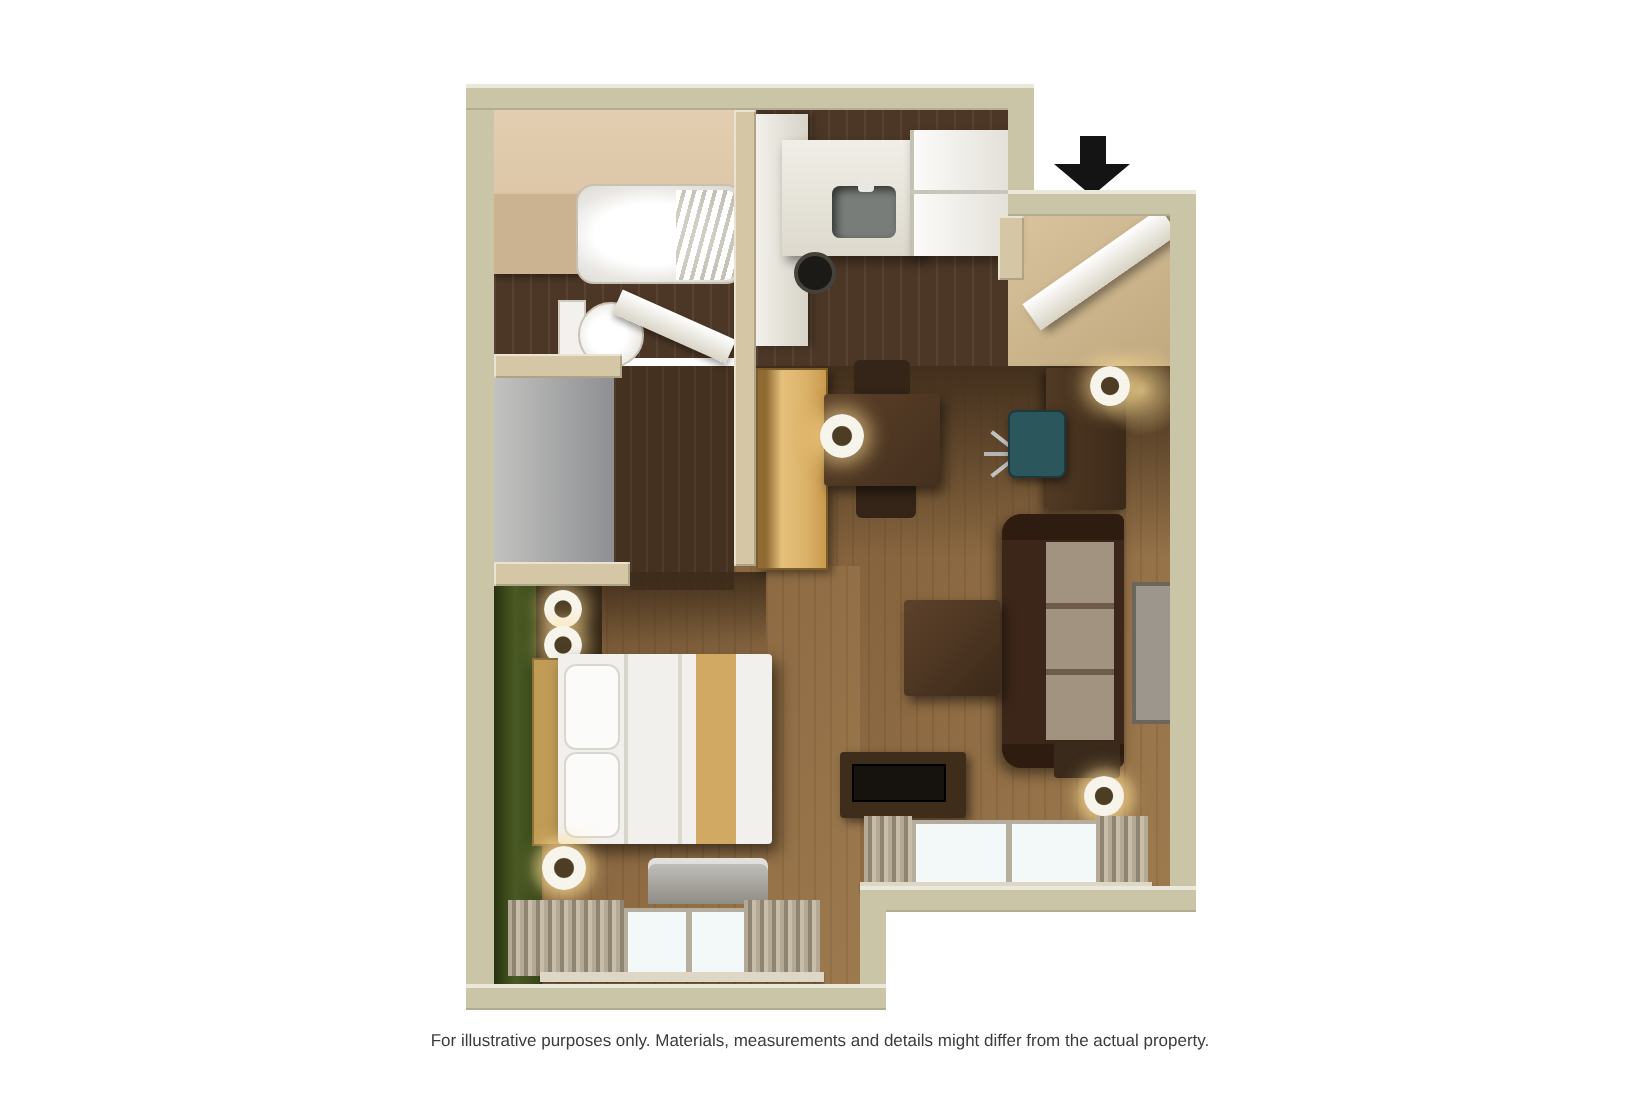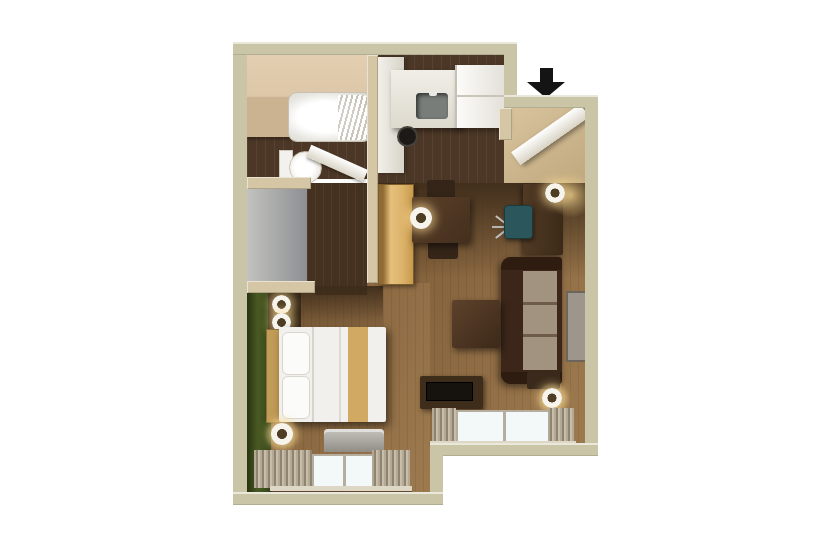--- a/index.html
+++ b/index.html
@@ -126,13 +126,14 @@
 
   <div class="abs wall" style="left:233px;top:42px;width:14px;height:463px;"></div>
   <div class="abs wall" style="left:233px;top:42px;width:284px;height:13px;"></div>
   <div class="abs wall" style="left:504px;top:42px;width:13px;height:66px;"></div>
   <div class="abs wall" style="left:504px;top:95px;width:94px;height:13px;"></div>
   <div class="abs wall" style="left:585px;top:95px;width:13px;height:361px;"></div>
   <div class="abs wall" style="left:430px;top:443px;width:168px;height:13px;"></div>
   <div class="abs wall" style="left:430px;top:443px;width:13px;height:62px;"></div>
   <div class="abs wall" style="left:233px;top:492px;width:210px;height:13px;"></div>
 
+  <div class="disclaimer">For illustrative purposes only.  Materials, measurements and details might differ from the actual property.</div>
 </div>
 
 </body></html>

